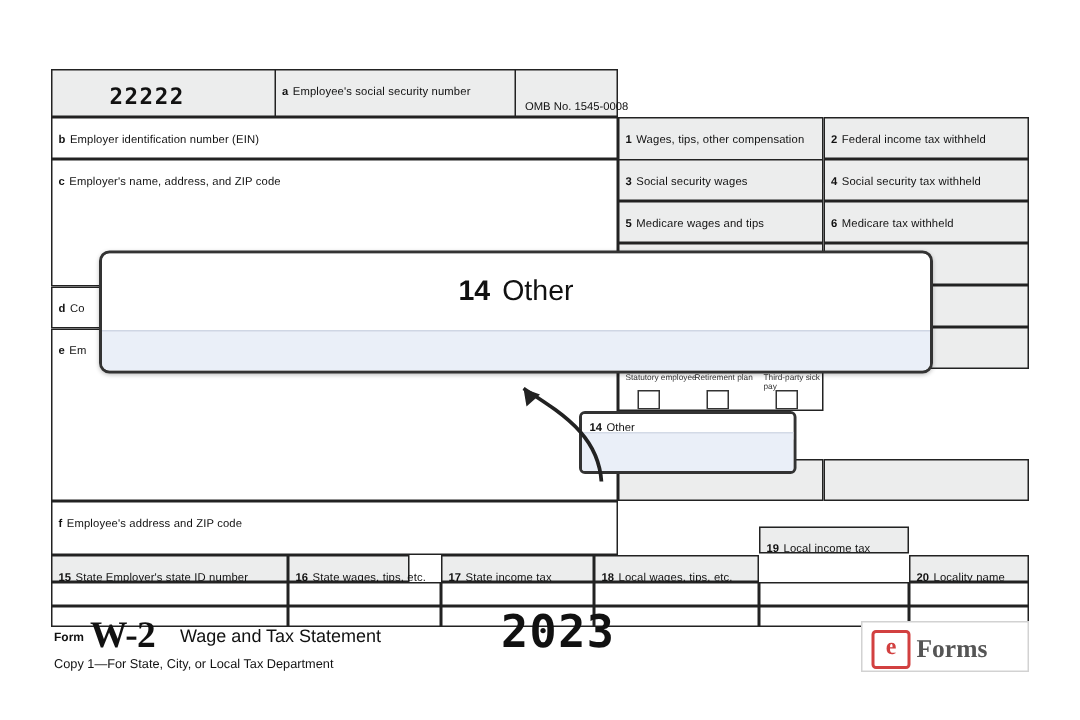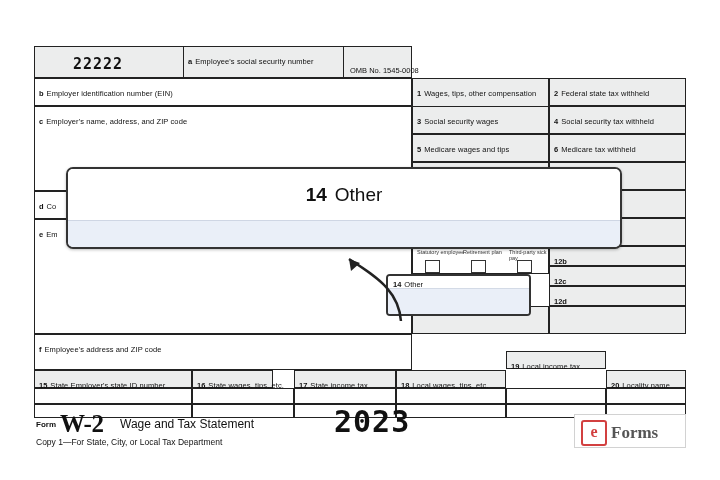--- a/index.html
+++ b/index.html
@@ -313,21 +313,21 @@
     </div>
   </div>
 
   <div class="box gray" style="left:378px; top:32px; width:137px; height:44px;padding-left:32px;">
     <div class="boxhead">
       <span class="num">1</span><span class="lbl">Wages, tips, other compensation</span>
     </div>
   </div>
   <div class="box gray" style="left:515px; top:32px; width:137px; height:28px;">
     <div class="boxhead">
-      <span class="num">2</span><span class="lbl">Federal state tax withheld</span>
+      <span class="num">2</span><span class="lbl">Federal income tax withheld</span>
     </div>
   </div>
   <div class="box gray" style="left:378px; top:60px; width:137px; height:28px;">
     <div class="boxhead">
       <span class="num">3</span><span class="lbl">Social security wages</span>
     </div>
   </div>
   <div class="box gray" style="left:515px; top:60px; width:137px; height:28px;">
     <div class="boxhead">
       <span class="num">4</span><span class="lbl">Social security tax withheld</span>
@@ -352,35 +352,20 @@
   <div class="box gray" style="left:515px; top:172px; width:137px; height:28px;"></div>
 
   <div class="box" style="left:378px; top:200px; width:137px; height:28px;">
     <div class="tiny" style="position:absolute; left:4px; top:2px;">Statutory employee</div>
     <div class="tiny" style="position:absolute; left:50px; top:2px;">Retirement plan</div>
     <div class="tiny" style="position:absolute; left:96px; top:2px;">Third-party sick pay</div>
     <div style="position:absolute; left:12px; top:13px; width:13px; height:11px; border:1px solid #333; background:#fff;"></div>
     <div style="position:absolute; left:58px; top:13px; width:13px; height:11px; border:1px solid #333; background:#fff;"></div>
     <div style="position:absolute; left:104px; top:13px; width:13px; height:11px; border:1px solid #333; background:#fff;"></div>
   </div>
-  <div class="box gray" style="left:515px; top:200px; width:137px; height:20px;">
-    <div class="boxhead">
-      <span class="num">12b</span>
-    </div>
-  </div>
-  <div class="box gray" style="left:515px; top:220px; width:137px; height:20px;">
-    <div class="boxhead">
-      <span class="num">12c</span>
-    </div>
-  </div>
-  <div class="box gray" style="left:515px; top:240px; width:137px; height:20px;">
-    <div class="boxhead">
-      <span class="num">12d</span>
-    </div>
-  </div>
   <div class="box gray" style="left:515px; top:260px; width:137px; height:28px;"></div>
   <div class="box gray" style="left:378px; top:260px; width:137px; height:28px;"></div>
 
   <div id="src14">
     <div id="src14-top"></div>
     <div id="src14-bottom"></div>
     <div id="src14-text">
       <b>14</b><span>Other</span>
     </div>
   </div>

